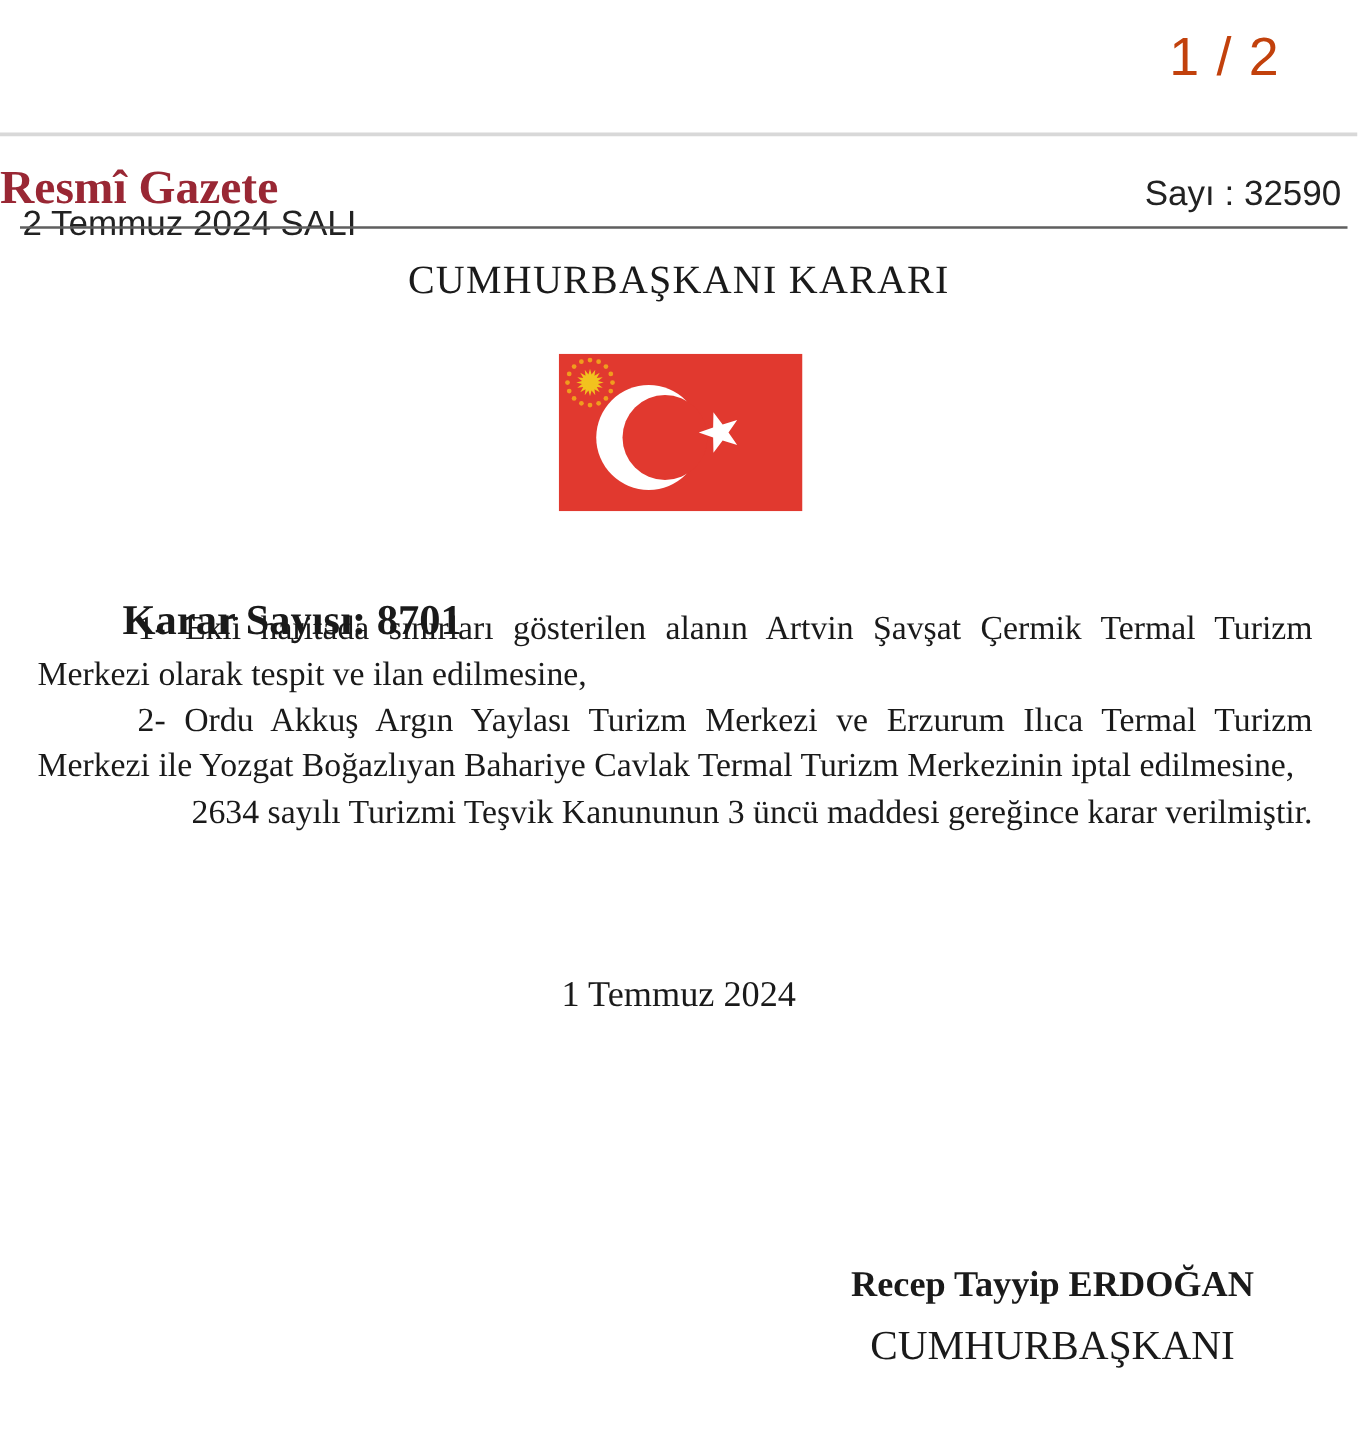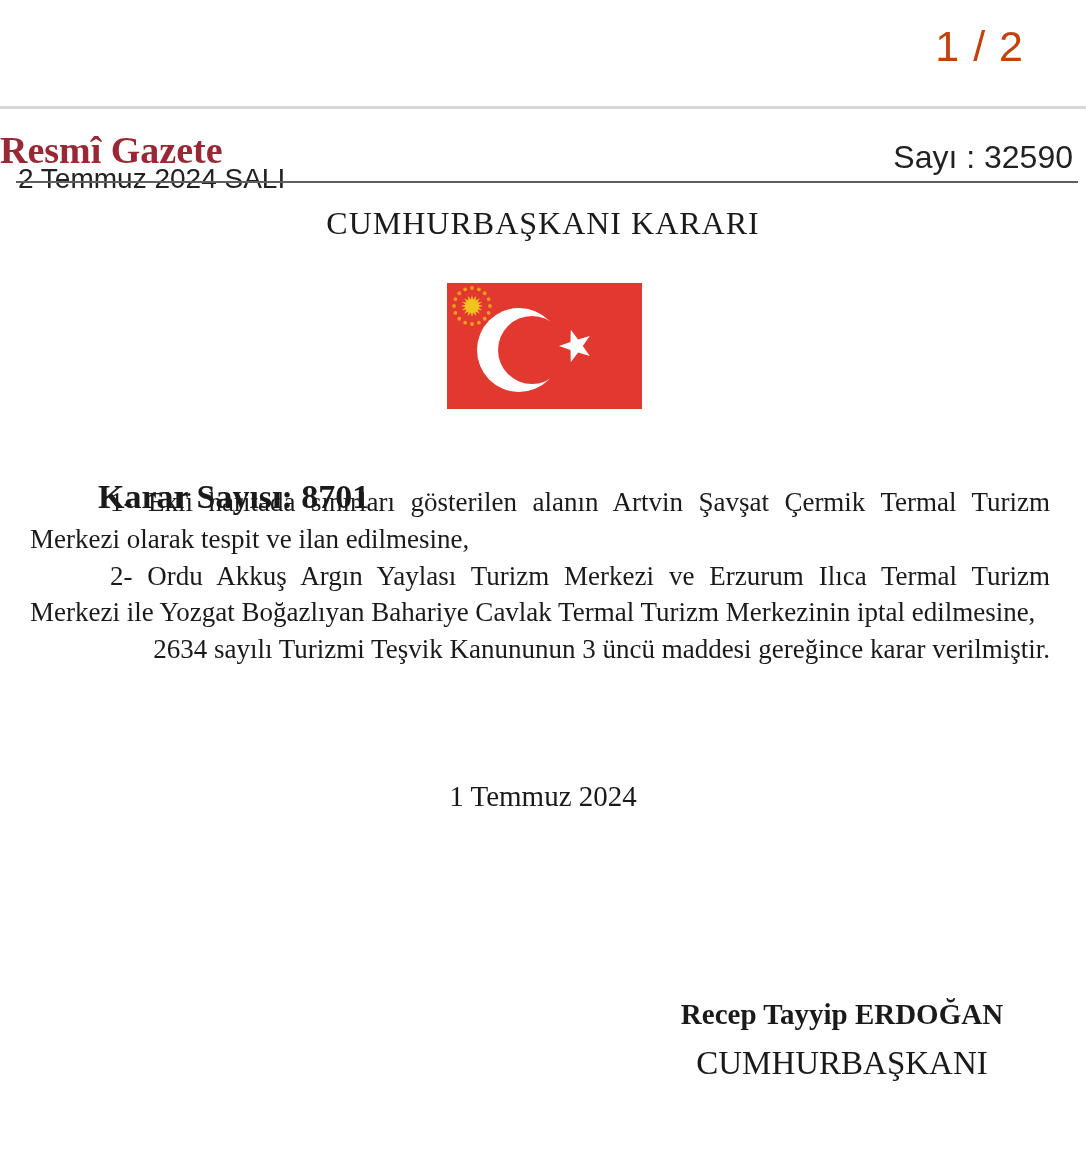--- a/index.html
+++ b/index.html
@@ -61,21 +61,21 @@
     width: 100%;
     font-size: 38px;
     font-weight: bold;
     color: #992734;
   }
   .header-issue {
     position: absolute;
     top: 139px;
     right: 13px;
     font-family: "Liberation Sans", "DejaVu Sans", sans-serif;
-    font-size: 32px;
+    font-size: 28px;
     color: #222222;
     margin-left: 48px;
   }
   
   .doc-title {
     position: absolute;
     top: 205px;
     left: 0;
     width: 100%;
     text-align: center;
@@ -128,21 +128,21 @@
   .signature-block {
     position: absolute;
     top: 998px;
     left: 642px;
     width: 400px;
     text-align: center;
   }
   .signature-name {
     font-size: 29px;
     font-weight: bold;
-    margin: 0;
+    margin: 14px;
   }
   .signature-title {
     font-size: 33px;
     margin: 14px 0 0 0;
   }
 </style>
 </head>
 <body>
 
 <div class="page">

